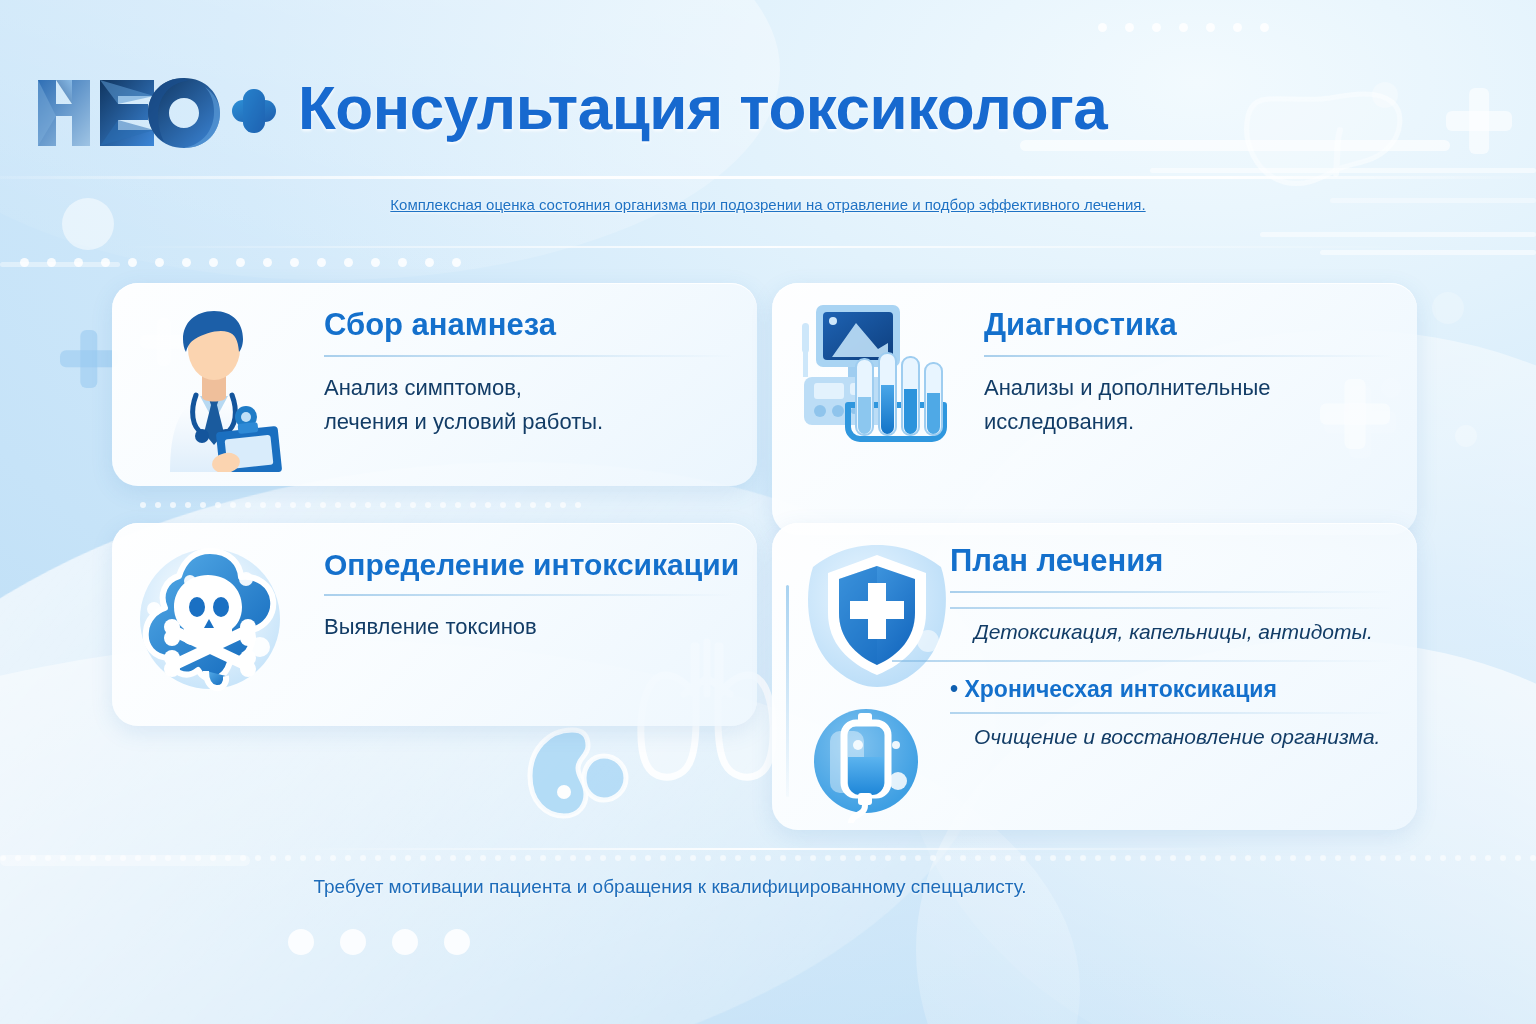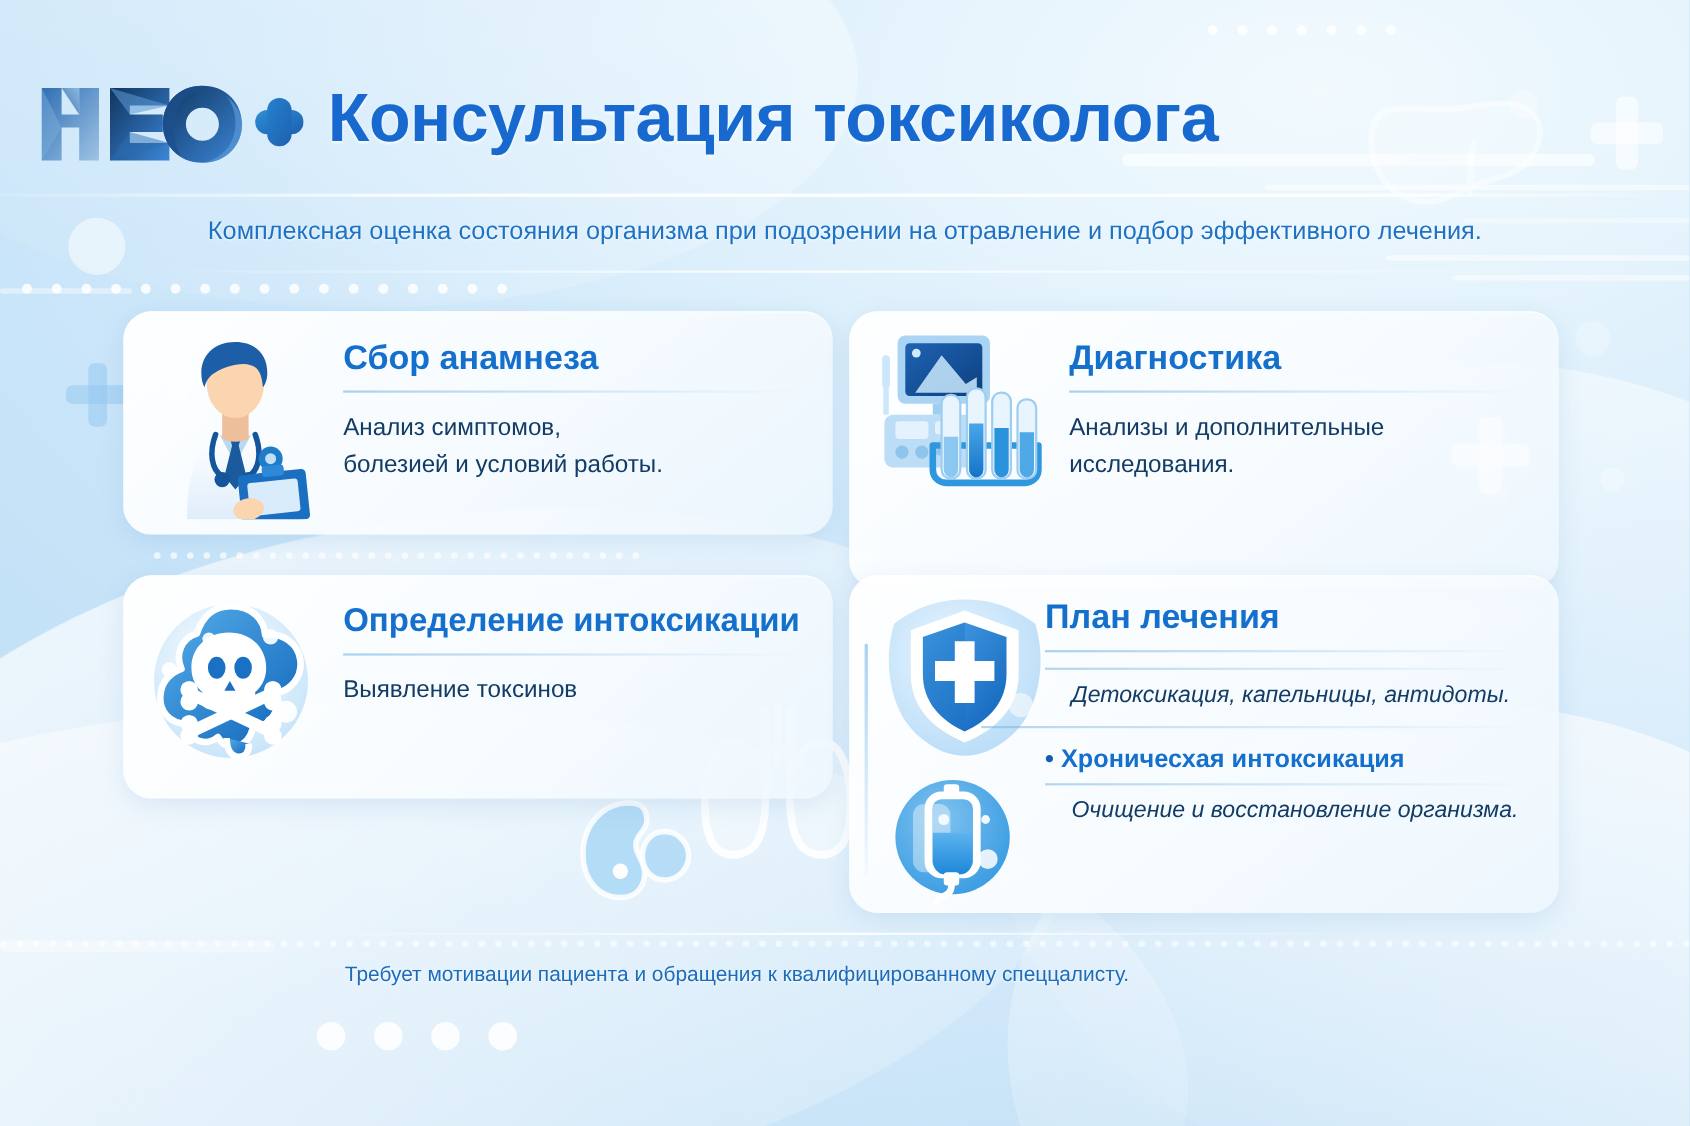--- a/index.html
+++ b/index.html
@@ -49,36 +49,36 @@
 
   
   #header{position:absolute;left:0;top:0;width:1244px;height:175px;}
   #logo{position:absolute;left:26px;top:72px;width:250px;height:82px;}
   #title{position:absolute;left:298px;top:72px;
     font-size:62px;font-weight:700;color:#1769cf;letter-spacing:-.5px;white-space:nowrap;
     text-shadow:0 2px 3px rgba(255,255,255,.85);}
   #headerline{position:absolute;left:0;top:176px;width:1536px;height:3px;
     background:linear-gradient(90deg,rgba(255,255,255,.1),rgba(255,255,255,.95) 30%,rgba(255,255,255,.95) 80%,rgba(255,255,255,0));}
   #subtitle{position:absolute;left:0;top:196px;width:1536px;text-align:center;
-    font-size:23px;color:#1e72c4;text-shadow:0 1px 2px rgba(255,255,255,.9);}
+    font-size:15px;color:#1e72c4;text-shadow:0 1px 2px rgba(255,255,255,.9);text-decoration:underline;}
   #subline{position:absolute;left:120px;top:246px;width:1300px;height:2px;
     background:linear-gradient(90deg,rgba(255,255,255,0),rgba(255,255,255,.9),rgba(255,255,255,0));}
 
   
   .card{position:absolute;border-radius:26px;
     background:linear-gradient(135deg,rgba(255,255,255,.97) 0%,rgba(250,253,255,.93) 45%,rgba(238,247,254,.88) 100%);
     box-shadow:0 6px 22px rgba(63,131,190,.13), 0 1px 0 rgba(255,255,255,.9) inset;
     overflow:hidden;}
   #card1{left:112px;top:283px;width:645px;height:203px;}
   #card2{left:772px;top:283px;width:645px;height:252px;}
   #card3{left:112px;top:523px;width:645px;height:203px;}
   #card4{left:772px;top:523px;width:645px;height:307px;}
 
   .cardicon{position:absolute;left:22px;top:14px;width:160px;height:175px;}
-  .cardbody{position:absolute;left:200px;top:26px;right:24px;}
+  .cardbody{position:absolute;left:212px;top:26px;right:24px;}
   #card4 .cardbody{left:178px;top:22px;}
 
   .ctitle{font-size:31px;font-weight:700;color:#1470cc;line-height:1.06;white-space:nowrap;}
   #card3 .ctitle{font-size:30px;}
   .crule{height:2px;margin:13px 0 14px 0;
     background:linear-gradient(90deg,rgba(120,180,225,.62),rgba(120,180,225,.12) 78%,rgba(120,180,225,0));}
   .ctext{font-size:22px;color:#123c66;line-height:1.55;}
 
   
   .planitem{margin-bottom:4px;}
@@ -393,21 +393,21 @@
       <rect x="84" y="132" width="62" height="46" rx="4" fill="#1a6fc0" transform="rotate(-6 115 155)"></rect>
       <rect x="92" y="140" width="46" height="30" rx="3" fill="#d9ecfb" transform="rotate(-6 115 155)"></rect>
       <rect x="104" y="126" width="20" height="10" rx="3" fill="#2e8ad6" transform="rotate(-6 114 131)"></rect>
 
       <ellipse cx="92" cy="166" rx="14" ry="10" fill="#fbd4b0" transform="rotate(-10 92 166)"></ellipse>
     </svg>
     <div class="cardbody">
       <div class="ctitle">Сбор анамнеза</div>
       <div class="crule"></div>
       <div class="ctext">Анализ симптомов,</div>
-      <div class="ctext">болезией и условий работы.</div>
+      <div class="ctext">лечения и условий работы.</div>
     </div>
   </div>
 
   <div class="card" id="card2">
     <div class="bgcross" style="left:548px;top:96px;width:70px;height:70px;opacity:.75;"></div>
     <svg class="cardicon" viewBox="0 0 160 175">
       <defs>
         <linearGradient id="scr" x1="0" y1="0" x2="1" y2="1">
           <stop offset="0" stop-color="#1e63b3"></stop>
             <stop offset="1" stop-color="#0e3f7f"></stop>

